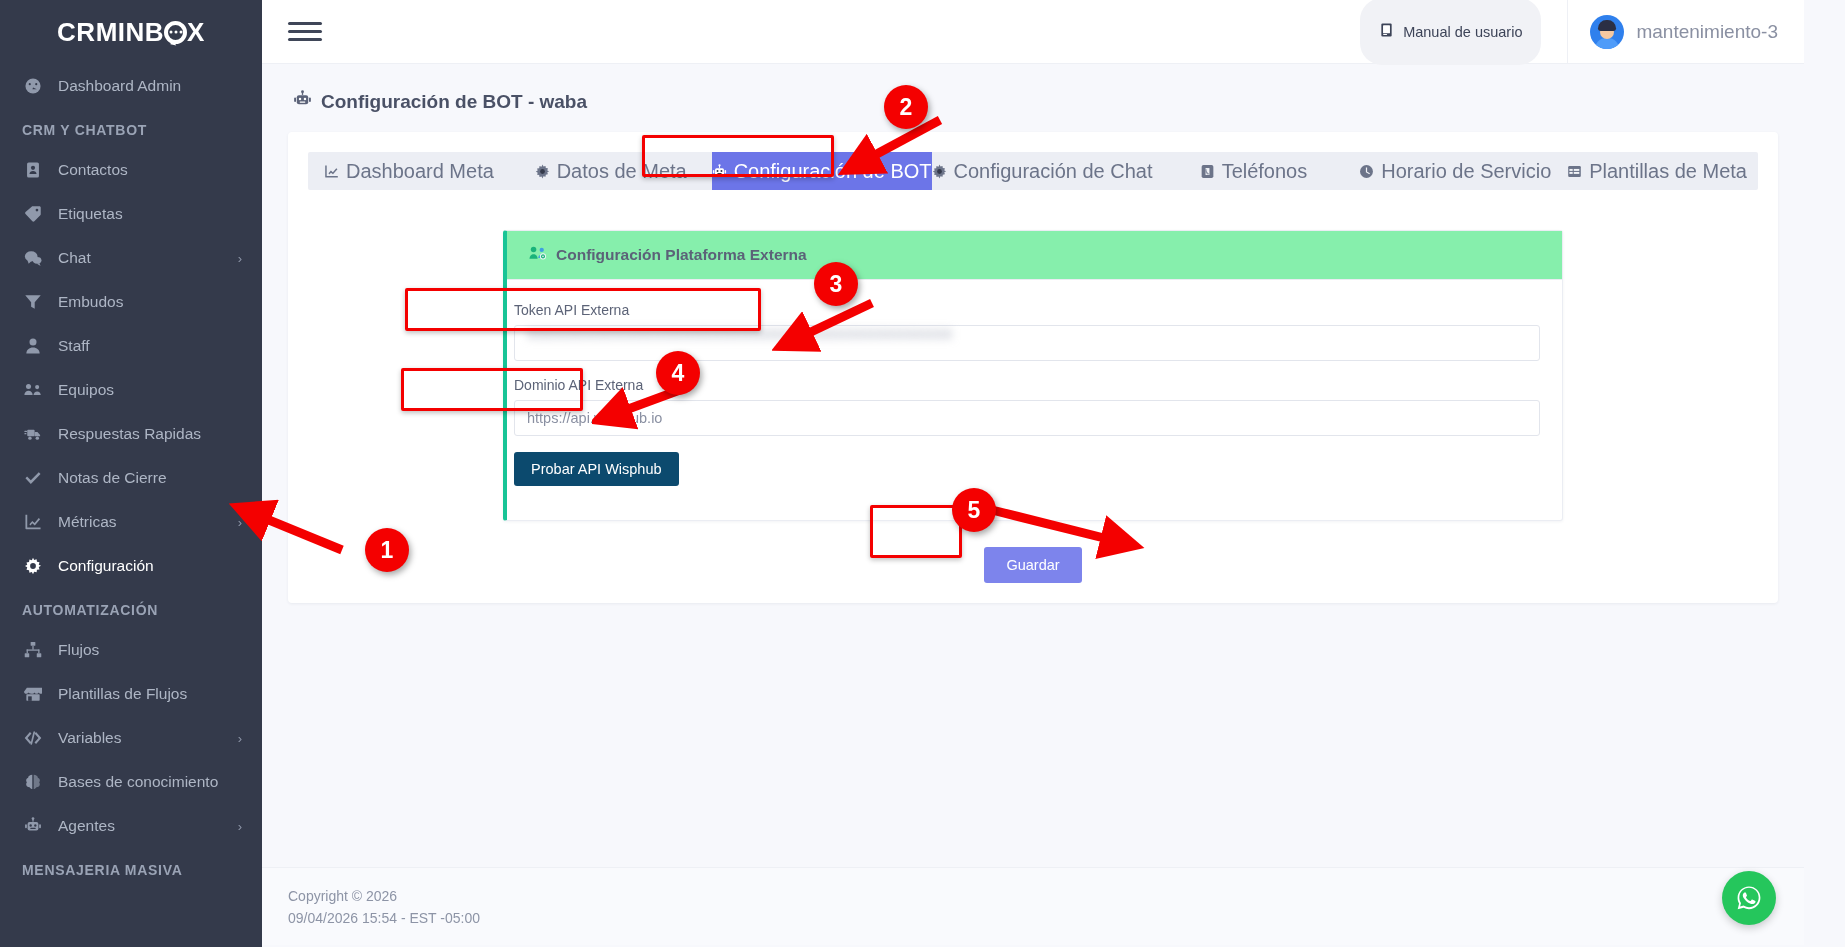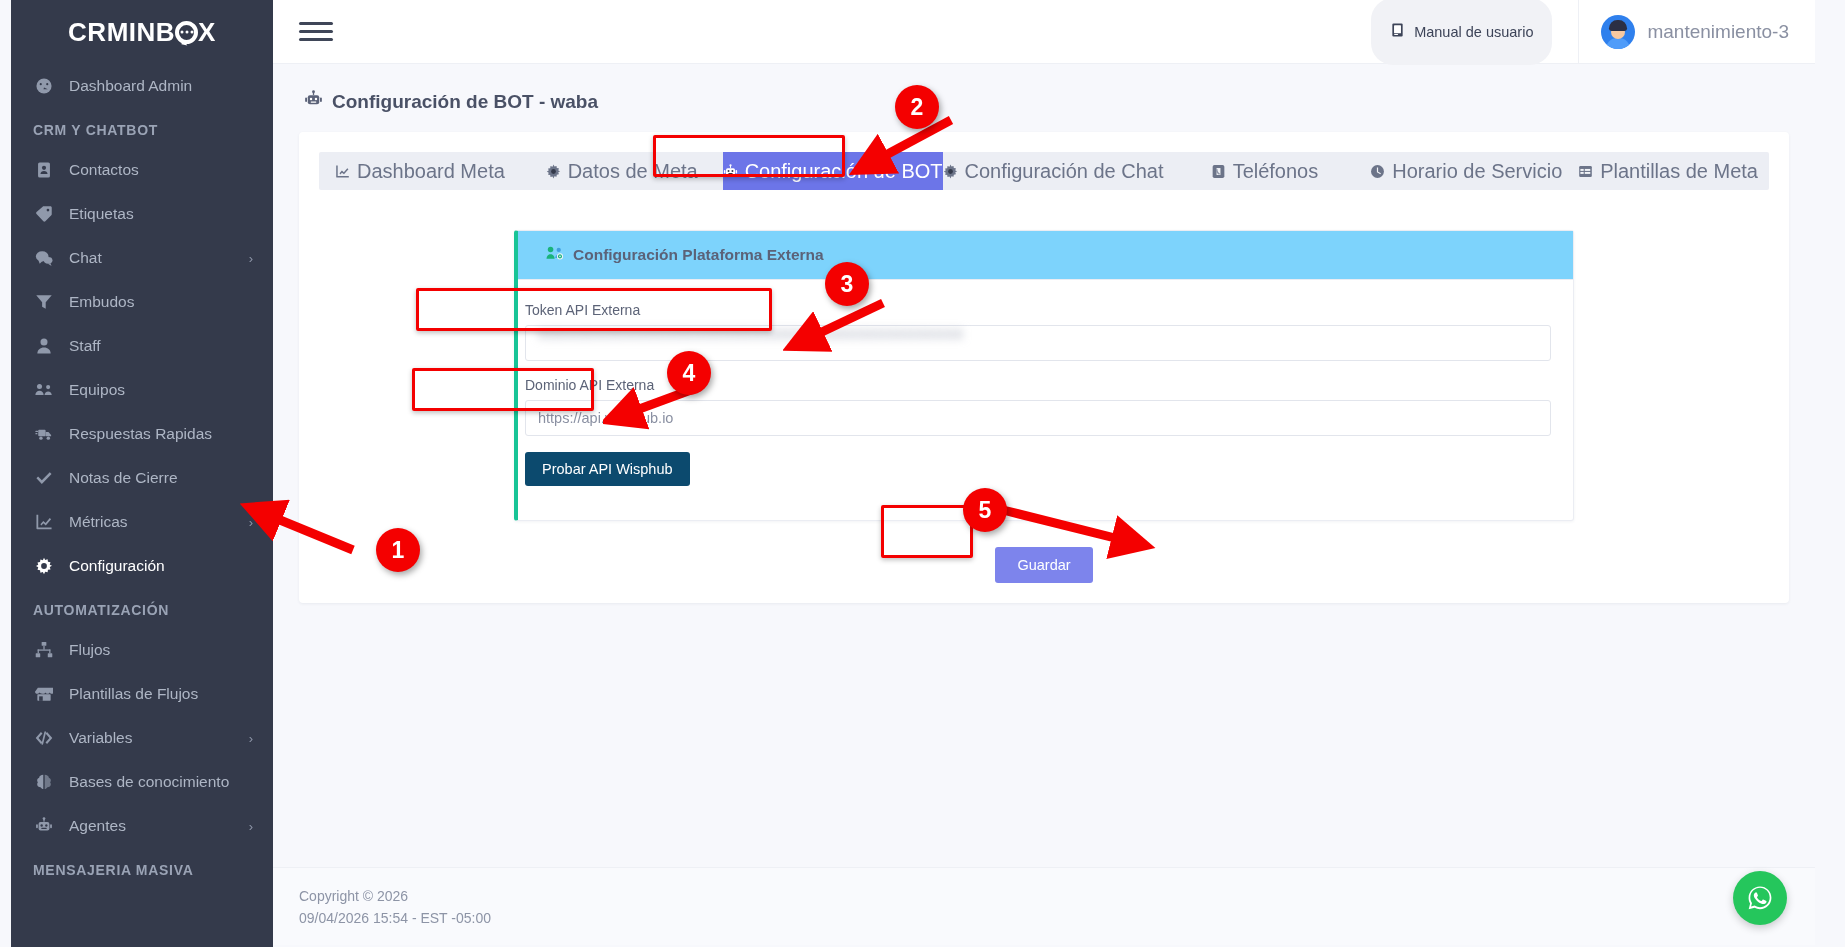--- a/index.html
+++ b/index.html
@@ -2,21 +2,21 @@
 <html><head>
 <meta charset="utf-8">
 <style>
   * { box-sizing: border-box; margin: 0; padding: 0; }
   html, body {
     width: 1845px; height: 947px;
     font-family: "Liberation Sans", sans-serif;
     background: #f7f8fc;
     overflow: hidden;
   }
-  #app { position: relative; width: 1804px; height: 947px; display: flex; margin-left: 11px; }
+  #app { position: relative; width: 1804px; height: 947px; display: flex; }
 
   
   #sidebar {
     width: 262px; height: 947px;
     background: #343a4b;
     flex: 0 0 262px;
     position: relative;
     overflow: hidden;
   }
   .brand {
@@ -122,22 +122,22 @@
   .tab .ico { display: flex; align-items: center; }
 
   
   #form-wrap { padding: 40px 0 0 0; display: flex; justify-content: center; }
   #form-card {
     width: 1060px; background: #fff; border-radius: 3px;
     border: 1px solid #ebedf3; border-left: 4px solid #18c496;
     box-shadow: 0 1px 3px rgba(40,50,80,0.06);
   }
   #form-card-head {
-    background: #7dd3fc; border-bottom: 1px solid #eaecf2;
-    padding: 14px 28px; display: flex; align-items: center; gap: 9px;
+    background: #86efac; border-bottom: 1px solid #eaecf2;
+    padding: 14px 22px; display: flex; align-items: center; gap: 9px;
     color: #5b6278; font-size: 15.5px; font-weight: 600;
   }
   #form-card-body { padding: 22px 22px 34px 7px; }
   .field-label {
     color: #5c6377; font-size: 14px; margin-bottom: 7px; display: block;
   }
   .txt-input {
     width: 100%; height: 36px; border: 1px solid #e2e5ec; border-radius: 3px;
     padding: 0 12px; font-size: 14.5px; color: #8a90a2;
     font-family: "Liberation Sans", sans-serif; background: #fff; outline: none;

